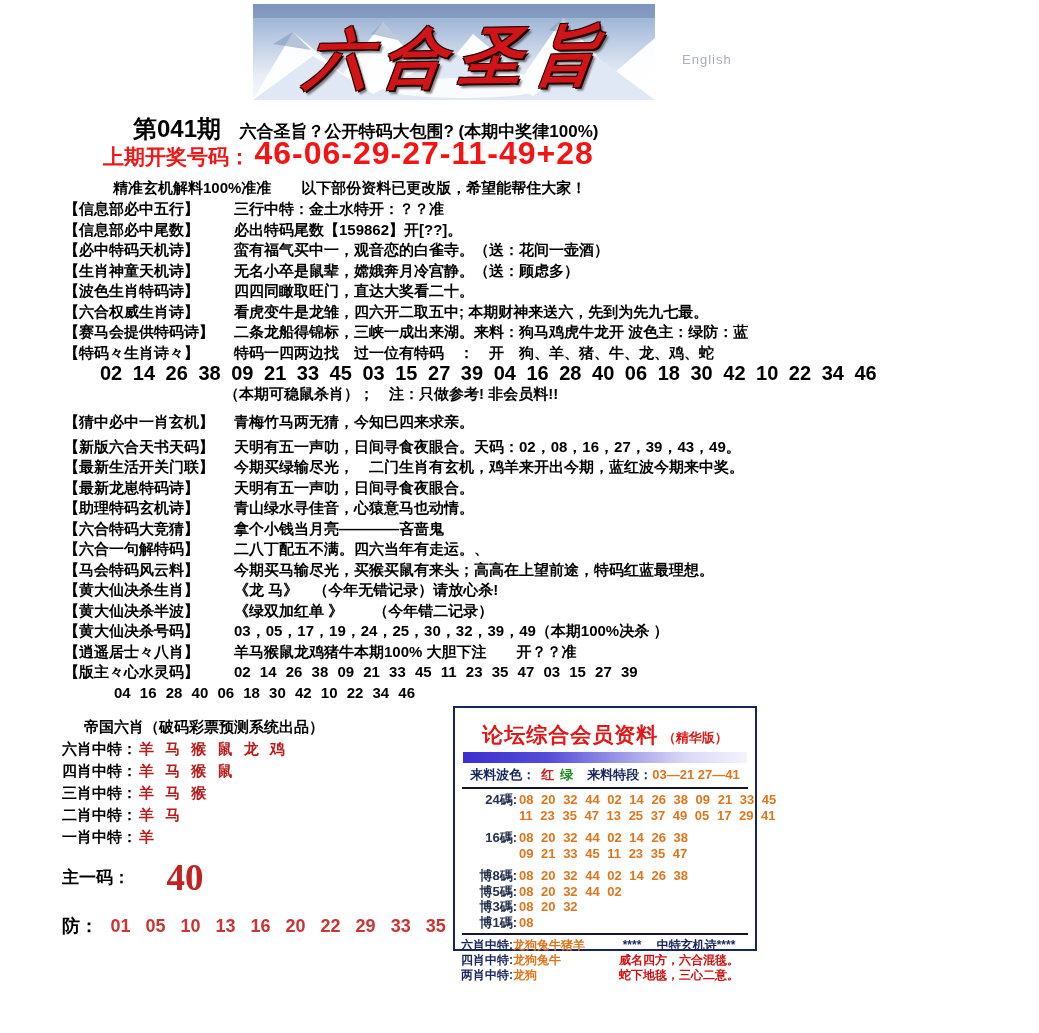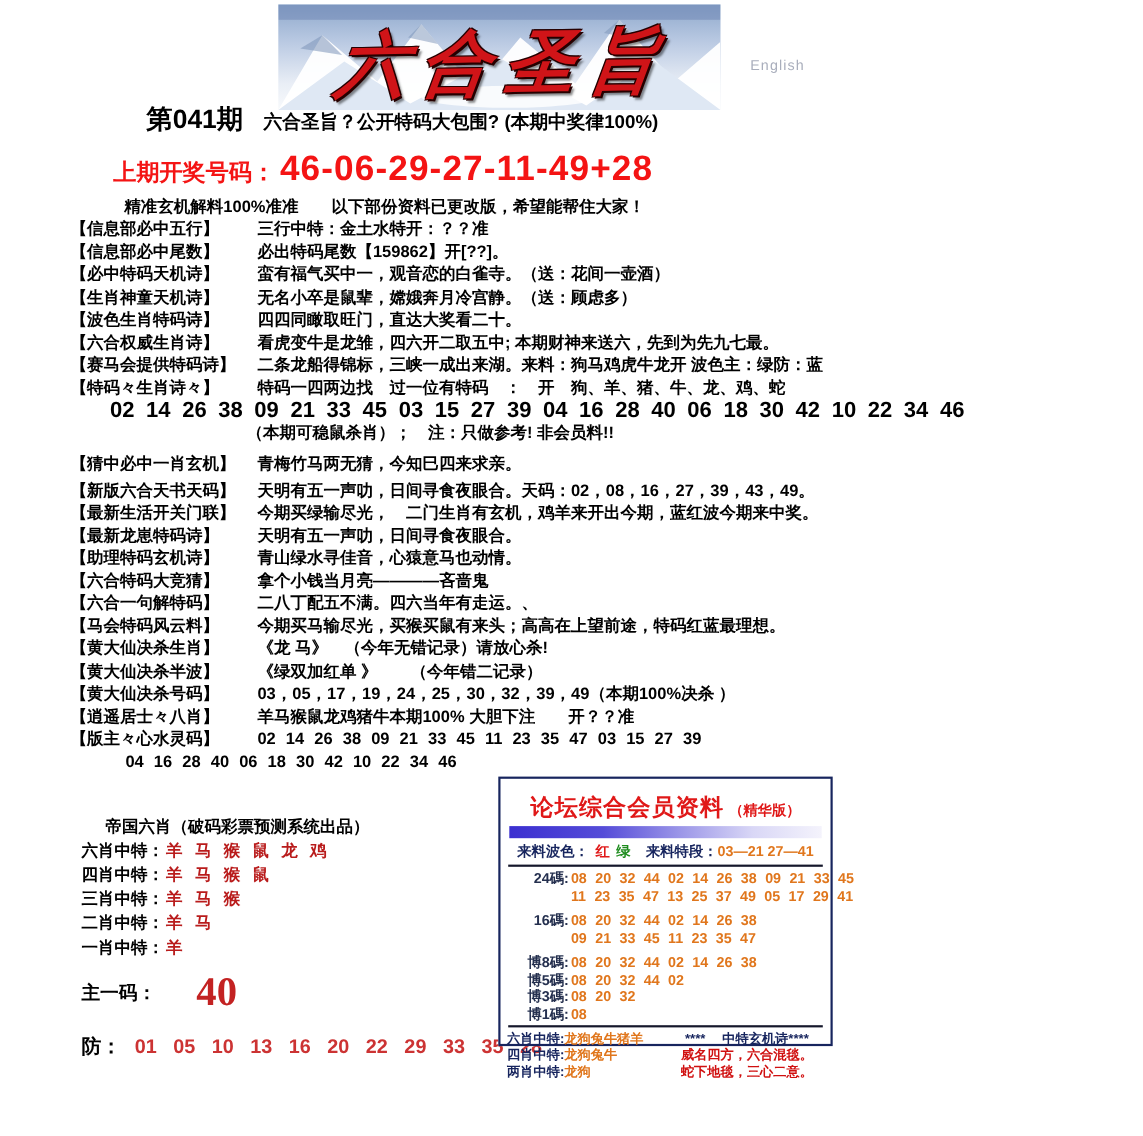--- a/index.html
+++ b/index.html
@@ -21,40 +21,40 @@
     text-align:center; font-family:"Liberation Serif","DejaVu Serif",serif;
     font-style:italic; font-weight:bold; font-size:64px; line-height:92px;
     color:#d01418; letter-spacing:12px;
     text-shadow:2px 2px 0 #260000,-1px 1px 0 #260000,1px -1px 0 #260000,-1px -1px 0 #260000,4px 4px 2px rgba(0,0,0,.45);
     transform:skewX(-8deg) rotate(-1deg);
   }
   .english {
     position:absolute; left:682px; top:52px; color:#a9aebc;
     font-size:13px; font-weight:normal; letter-spacing:1px; cursor:pointer;
   }
-  .issue-line { position:absolute; left:133px; top:92px; white-space:nowrap; }
+  .issue-line { position:absolute; left:133px; top:113px; white-space:nowrap; }
   .issue-no  { font-size:24px; }
   .tagline   { font-size:17px; margin-left:14px; }
   .prev-line { position:absolute; left:103px; top:135px; white-space:nowrap; color:#f41414; }
   .prev-label{ font-size:21px; }
   .prev-nums { font-size:32px; letter-spacing:1px; }
   .intro     { position:absolute; left:113px; top:179px; font-size:15px; }
   
   .rows { position:absolute; left:64px; top:199px; width:930px; }
   .row  { display:flex; line-height:20.5px; font-size:15px; white-space:nowrap; }
   .row .lbl { flex:0 0 170px; }
   .row .txt { flex:1; }
   .cont35  { margin-left:36px;  line-height:20.5px; font-size:20px; word-spacing:5px; white-space:nowrap; }
   .cont160 { margin-left:160px; line-height:20.5px; font-size:15px; white-space:nowrap; }
   .cont50  { margin-left:50px;  line-height:20.5px; font-size:15px; word-spacing:5px; white-space:nowrap; }
   .numline { word-spacing:5px; }
   .mt8 { margin-top:8px; }
   .mt4 { margin-top:4px; }
   
-  .empire { position:absolute; left:74px; top:716px; width:380px;margin-top:25px; }
+  .empire { position:absolute; left:62px; top:716px; width:380px; }
   .empire-title { font-size:15px; margin-left:22px; line-height:22px; }
   .empire-row { line-height:22px; font-size:15px; white-space:nowrap; }
   .empire-row .animals { color:#b91c1c; word-spacing:7px; margin-left:2px; }
   .main-code { margin-top:8px; height:44px; }
   .main-code .mlabel { font-size:17px; vertical-align:middle; }
   .main-code .mvalue { font-size:37px; color:#c32222; margin-left:32px; vertical-align:middle; font-family:"Liberation Serif","DejaVu Serif",serif; }
   .guard { margin-top:14px; white-space:nowrap; }
   .guard .glabel { font-size:18px; }
   .guard .gnums  { font-size:18px; color:#c33; word-spacing:10px; margin-left:8px; }
   

